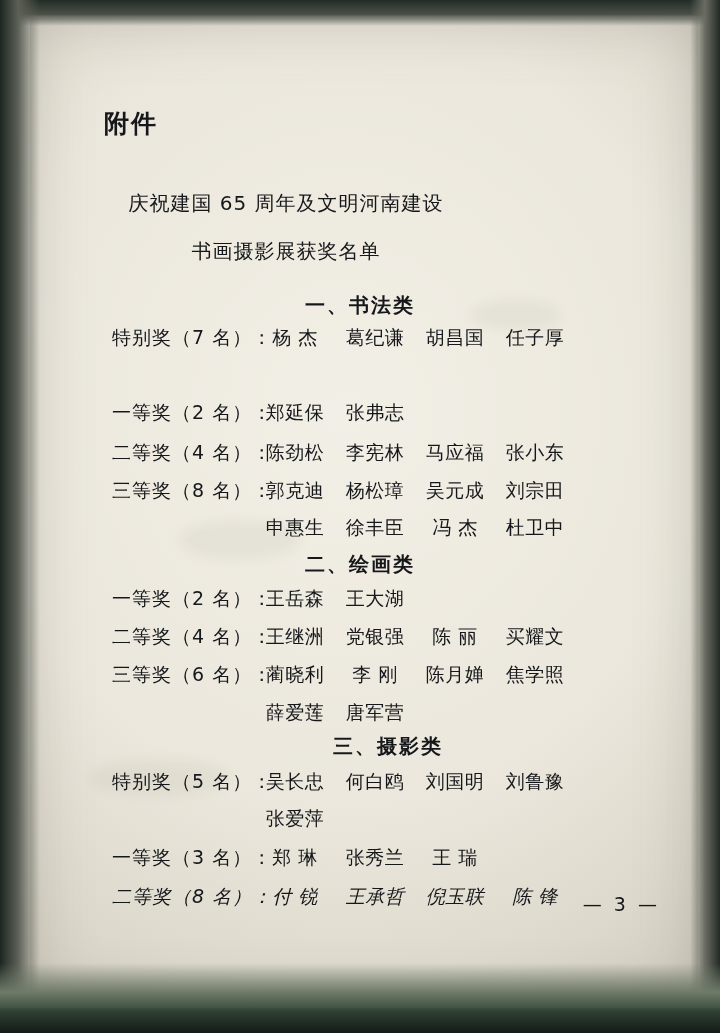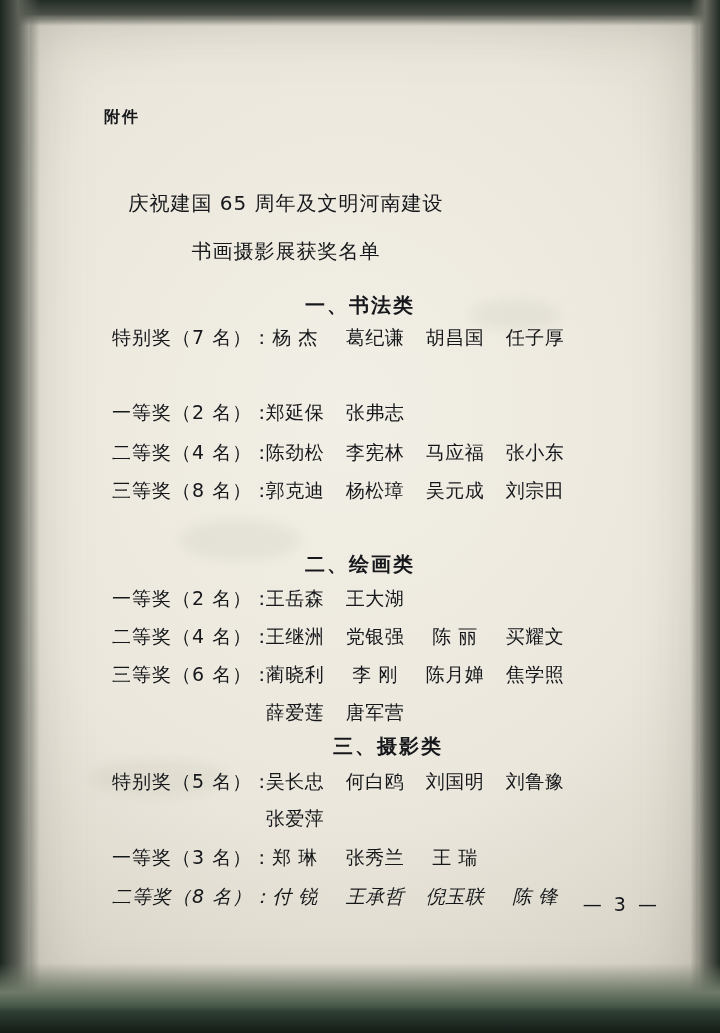--- a/index.html
+++ b/index.html
@@ -55,21 +55,21 @@
     color: #1a1a1a;
   }
   .doc-text {
     font-family: "DejaVu Sans", "Liberation Sans", sans-serif;
     color: #15171a;
   }
   .attachment-label {
     position: absolute;
     left: 104px;
     top: 107px;
-    font-size: 16px;
+    font-size: 25px;
     font-weight: 700;
     letter-spacing: 2px;
   }
   .title {
     position: absolute;
     left: 0;
     width: 572px;
     text-align: center;
     font-size: 20px;
     font-weight: 400;
@@ -153,20 +153,23 @@
     </div>
 
     <div class="award-row" style="top:440px;">
       <span class="award-label">二等奖（4 名）：</span><span class="names"><span>陈劲松</span><span>李宪林</span><span>马应福</span><span>张小东</span></span>
     </div>
 
     <div class="award-row" style="top:478px;">
       <span class="award-label">三等奖（8 名）：</span><span class="names"><span>郭克迪</span><span>杨松璋</span><span>吴元成</span><span>刘宗田</span></span>
     </div>
 
+    <div class="award-row cont" style="top:515px;">
+      <span class="award-label">三等奖（8 名）：</span><span class="names"><span>申惠生</span><span>徐丰臣</span><span>冯 杰</span><span>杜卫中</span></span>
+    </div>
 
     <div class="section-heading" style="top:551px;">二、绘画类</div>
 
     <div class="award-row" style="top:586px;">
       <span class="award-label">一等奖（2 名）：</span><span class="names"><span>王岳森</span><span>王大湖</span></span>
     </div>
 
     <div class="award-row" style="top:624px;">
       <span class="award-label">二等奖（4 名）：</span><span class="names"><span>王继洲</span><span>党银强</span><span>陈 丽</span><span>买耀文</span></span>
     </div>

